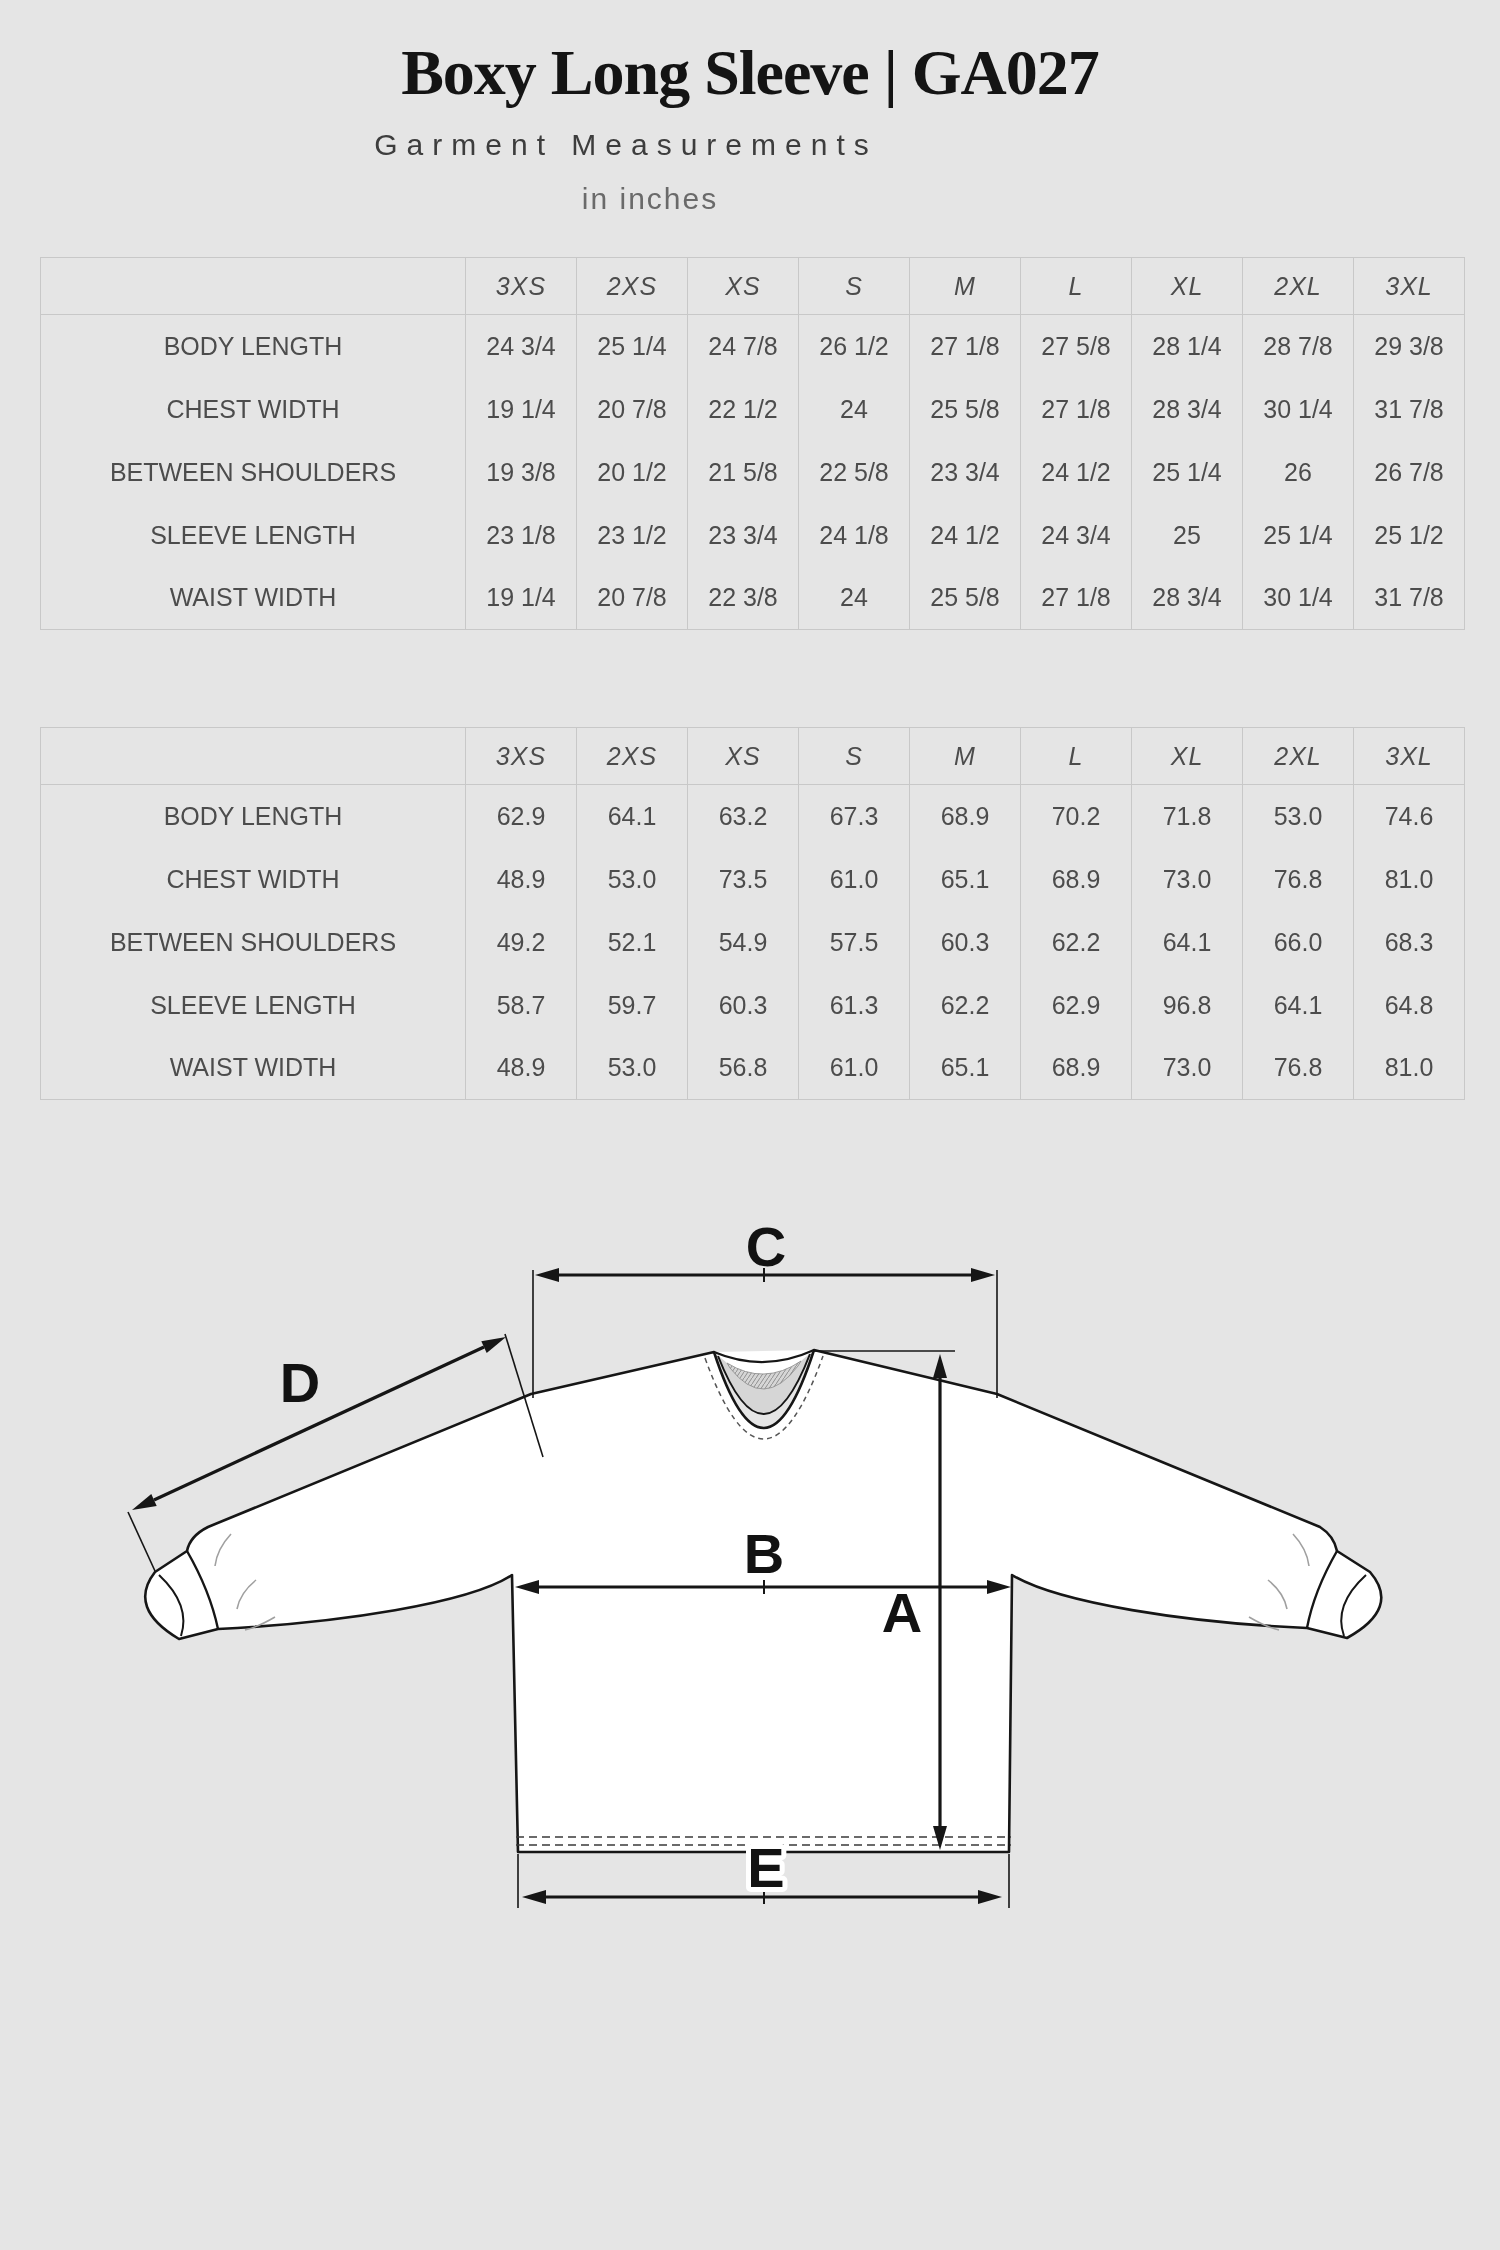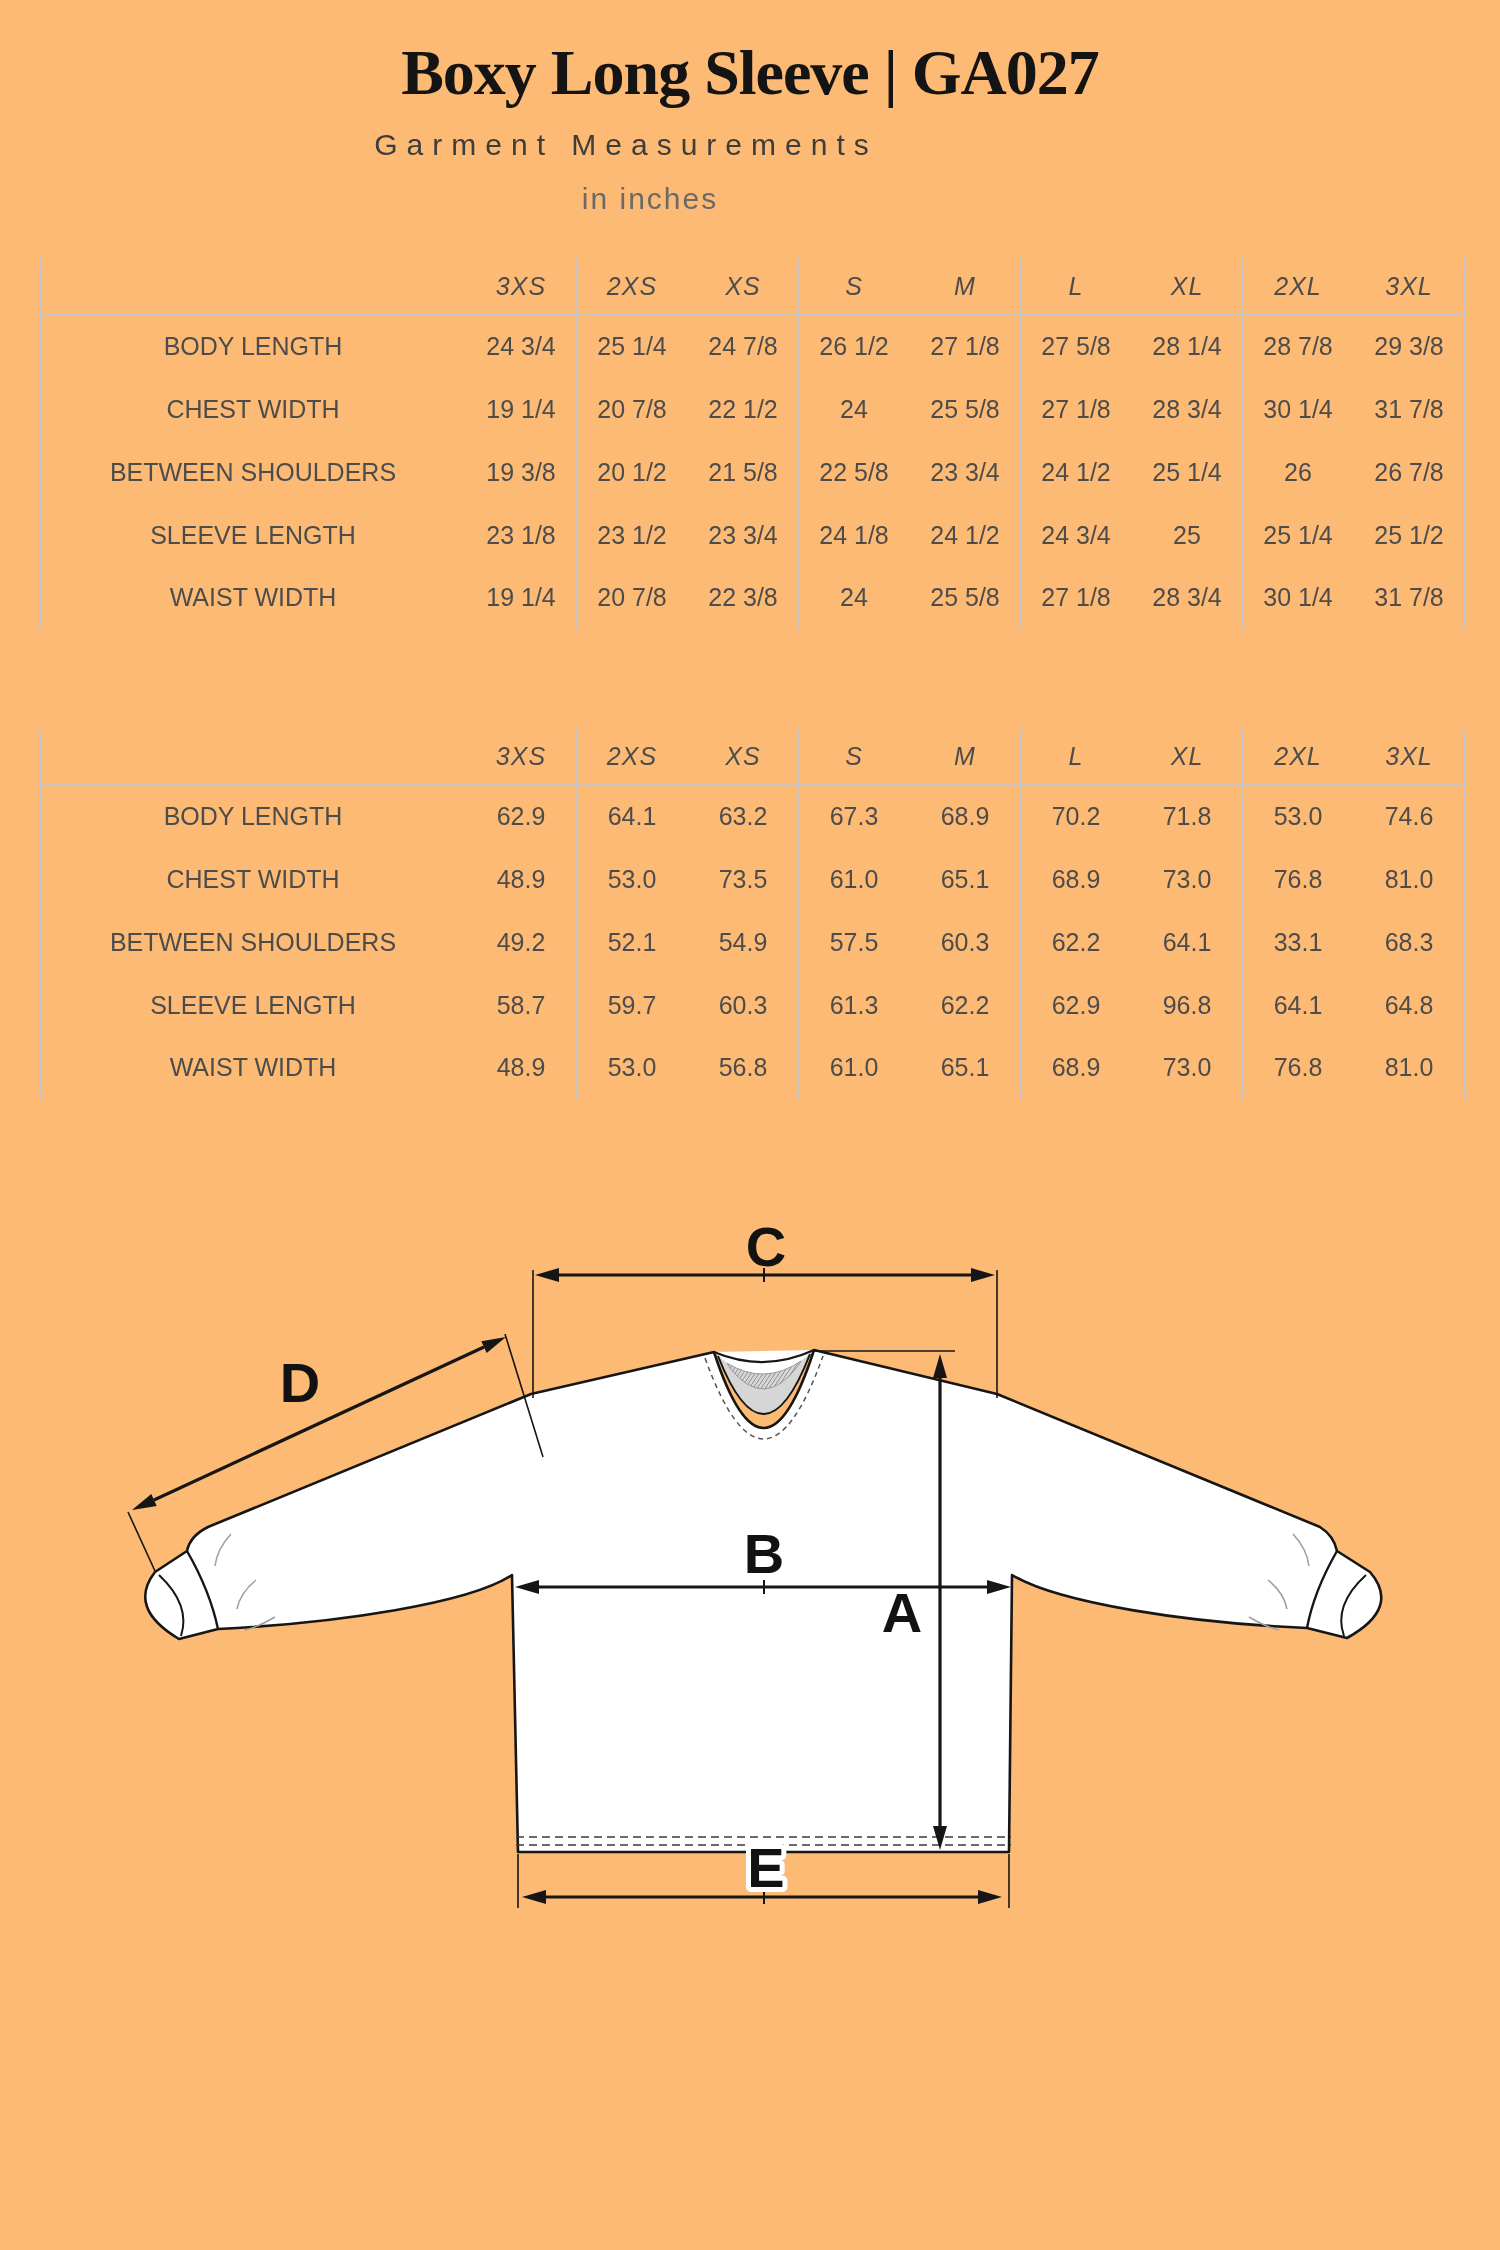--- a/index.html
+++ b/index.html
@@ -1,20 +1,20 @@
 <!DOCTYPE html>
 <html><head>
 <meta charset="utf-8">
 <style>
   html,body{margin:0;padding:0;background:#ffffff;}
   .page{
     position:relative;
     width:1500px;
     height:2250px;
-    background:#fdba74;
+    background:#e5e5e5;
     font-family:"Liberation Sans", sans-serif;
     overflow:hidden;
   }
   .page-title{
     position:absolute; top:36px; left:0; width:1500px;
     text-align:center;
     font-family:"Liberation Serif", serif;
     font-weight:700;
     font-size:64px;
     letter-spacing:-1px;
@@ -208,21 +208,21 @@
         </tr>
         <tr>
           <td>BETWEEN SHOULDERS</td>
           <td>49.2</td>
           <td>52.1</td>
           <td>54.9</td>
           <td>57.5</td>
           <td>60.3</td>
           <td>62.2</td>
           <td>64.1</td>
-          <td>33.1</td>
+          <td>66.0</td>
           <td>68.3</td>
         </tr>
         <tr>
           <td>SLEEVE LENGTH</td>
           <td>58.7</td>
           <td>59.7</td>
           <td>60.3</td>
           <td>61.3</td>
           <td>62.2</td>
           <td>62.9</td>

